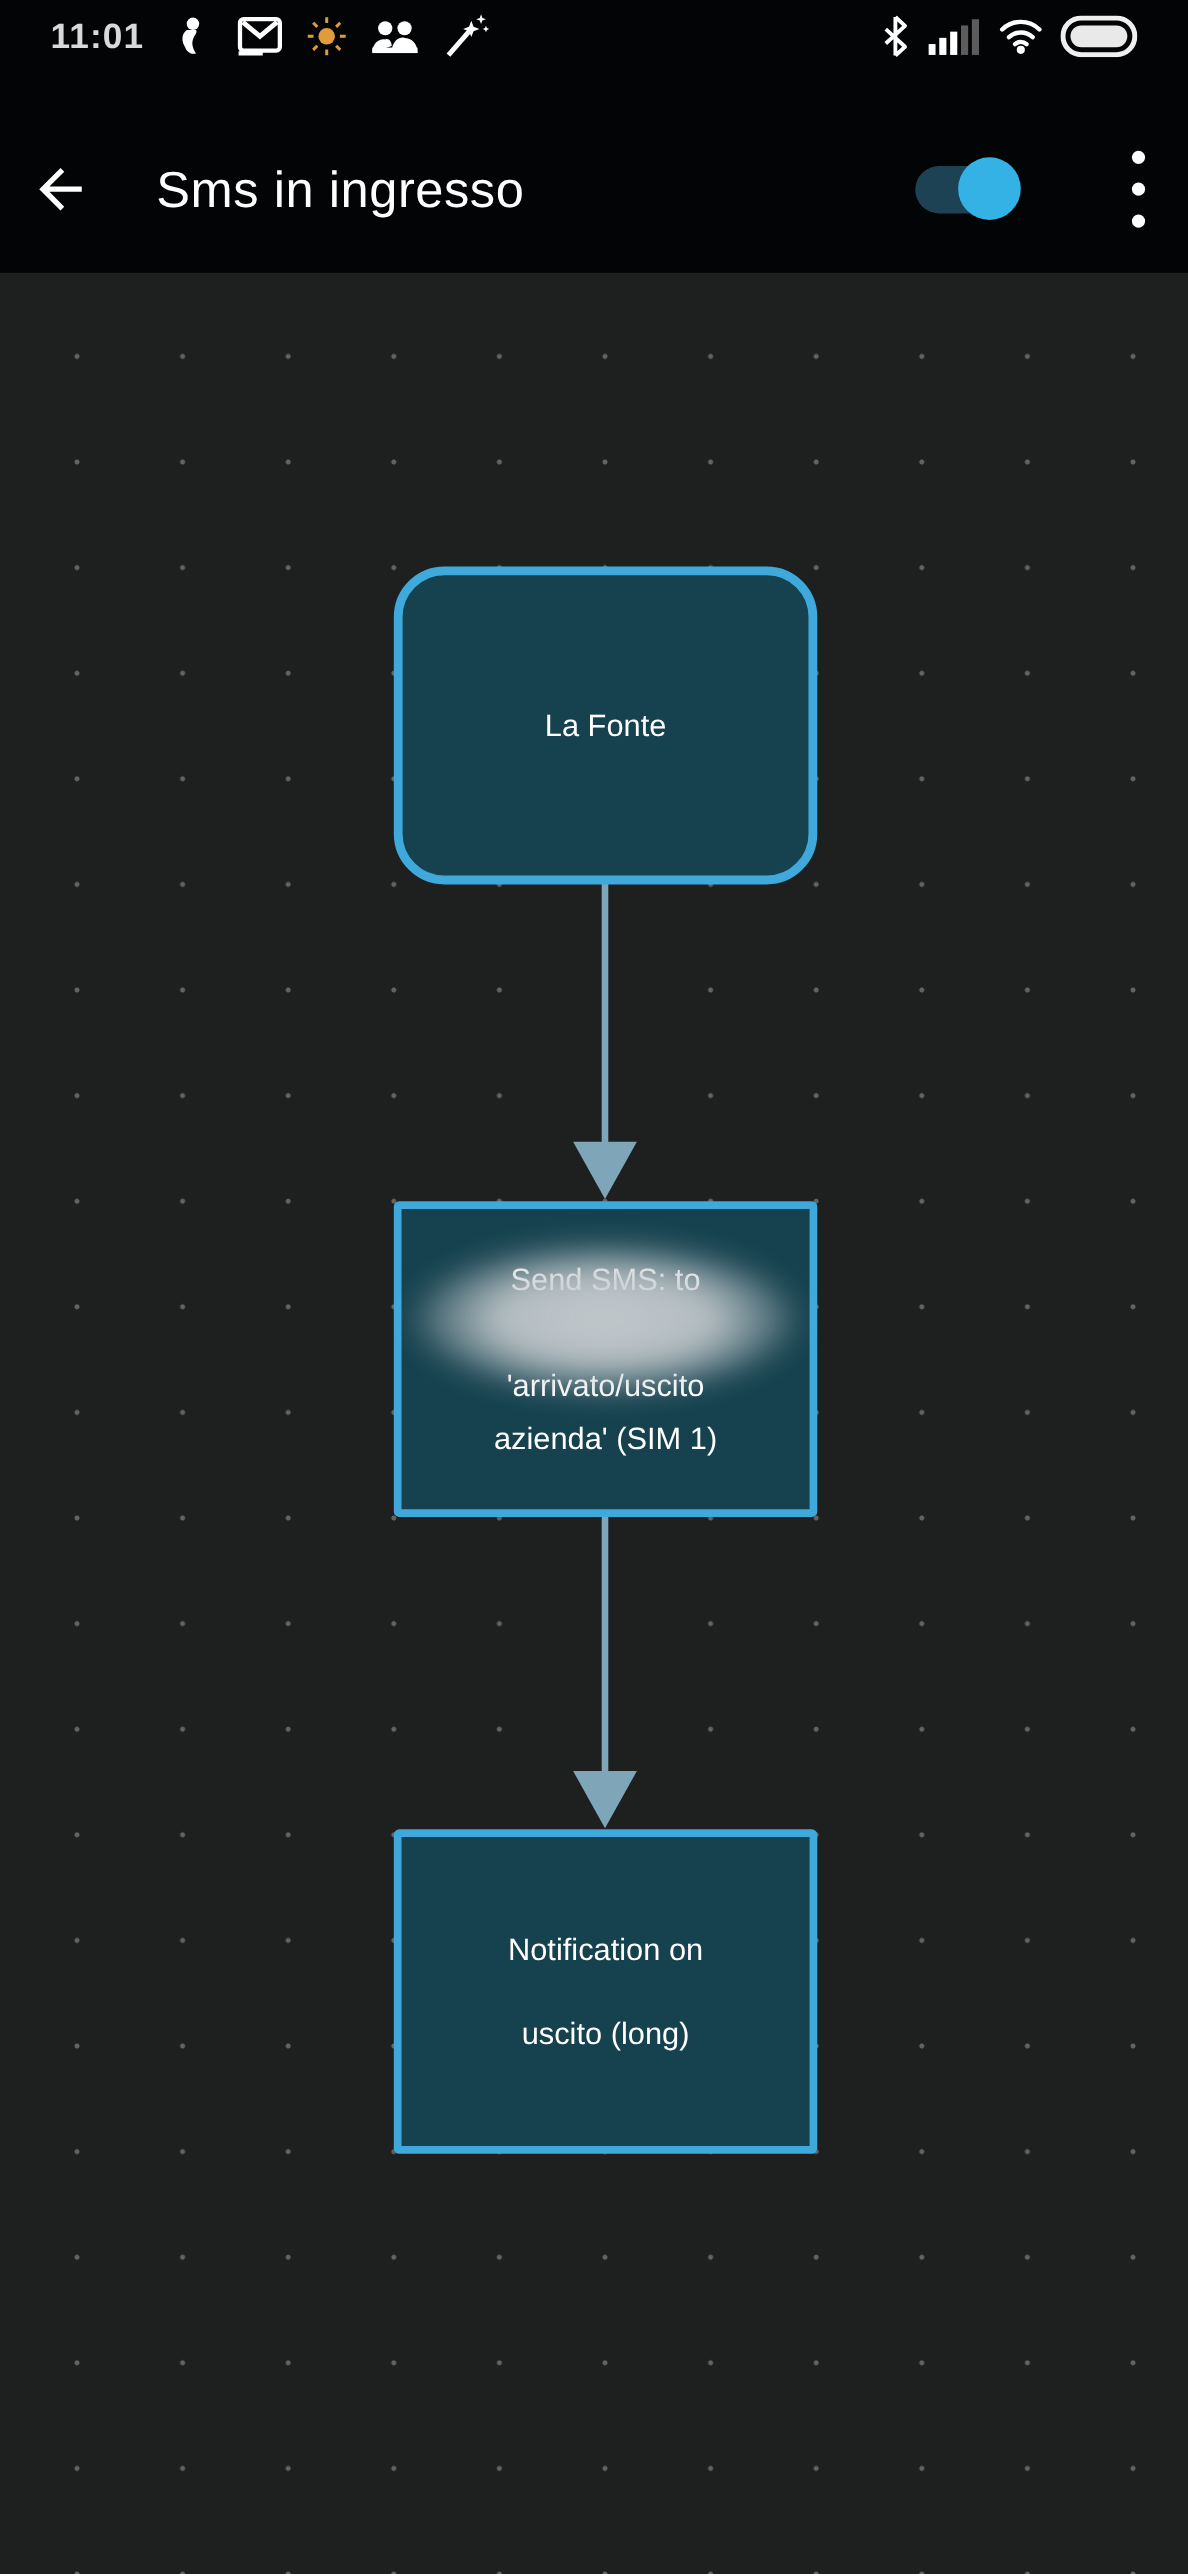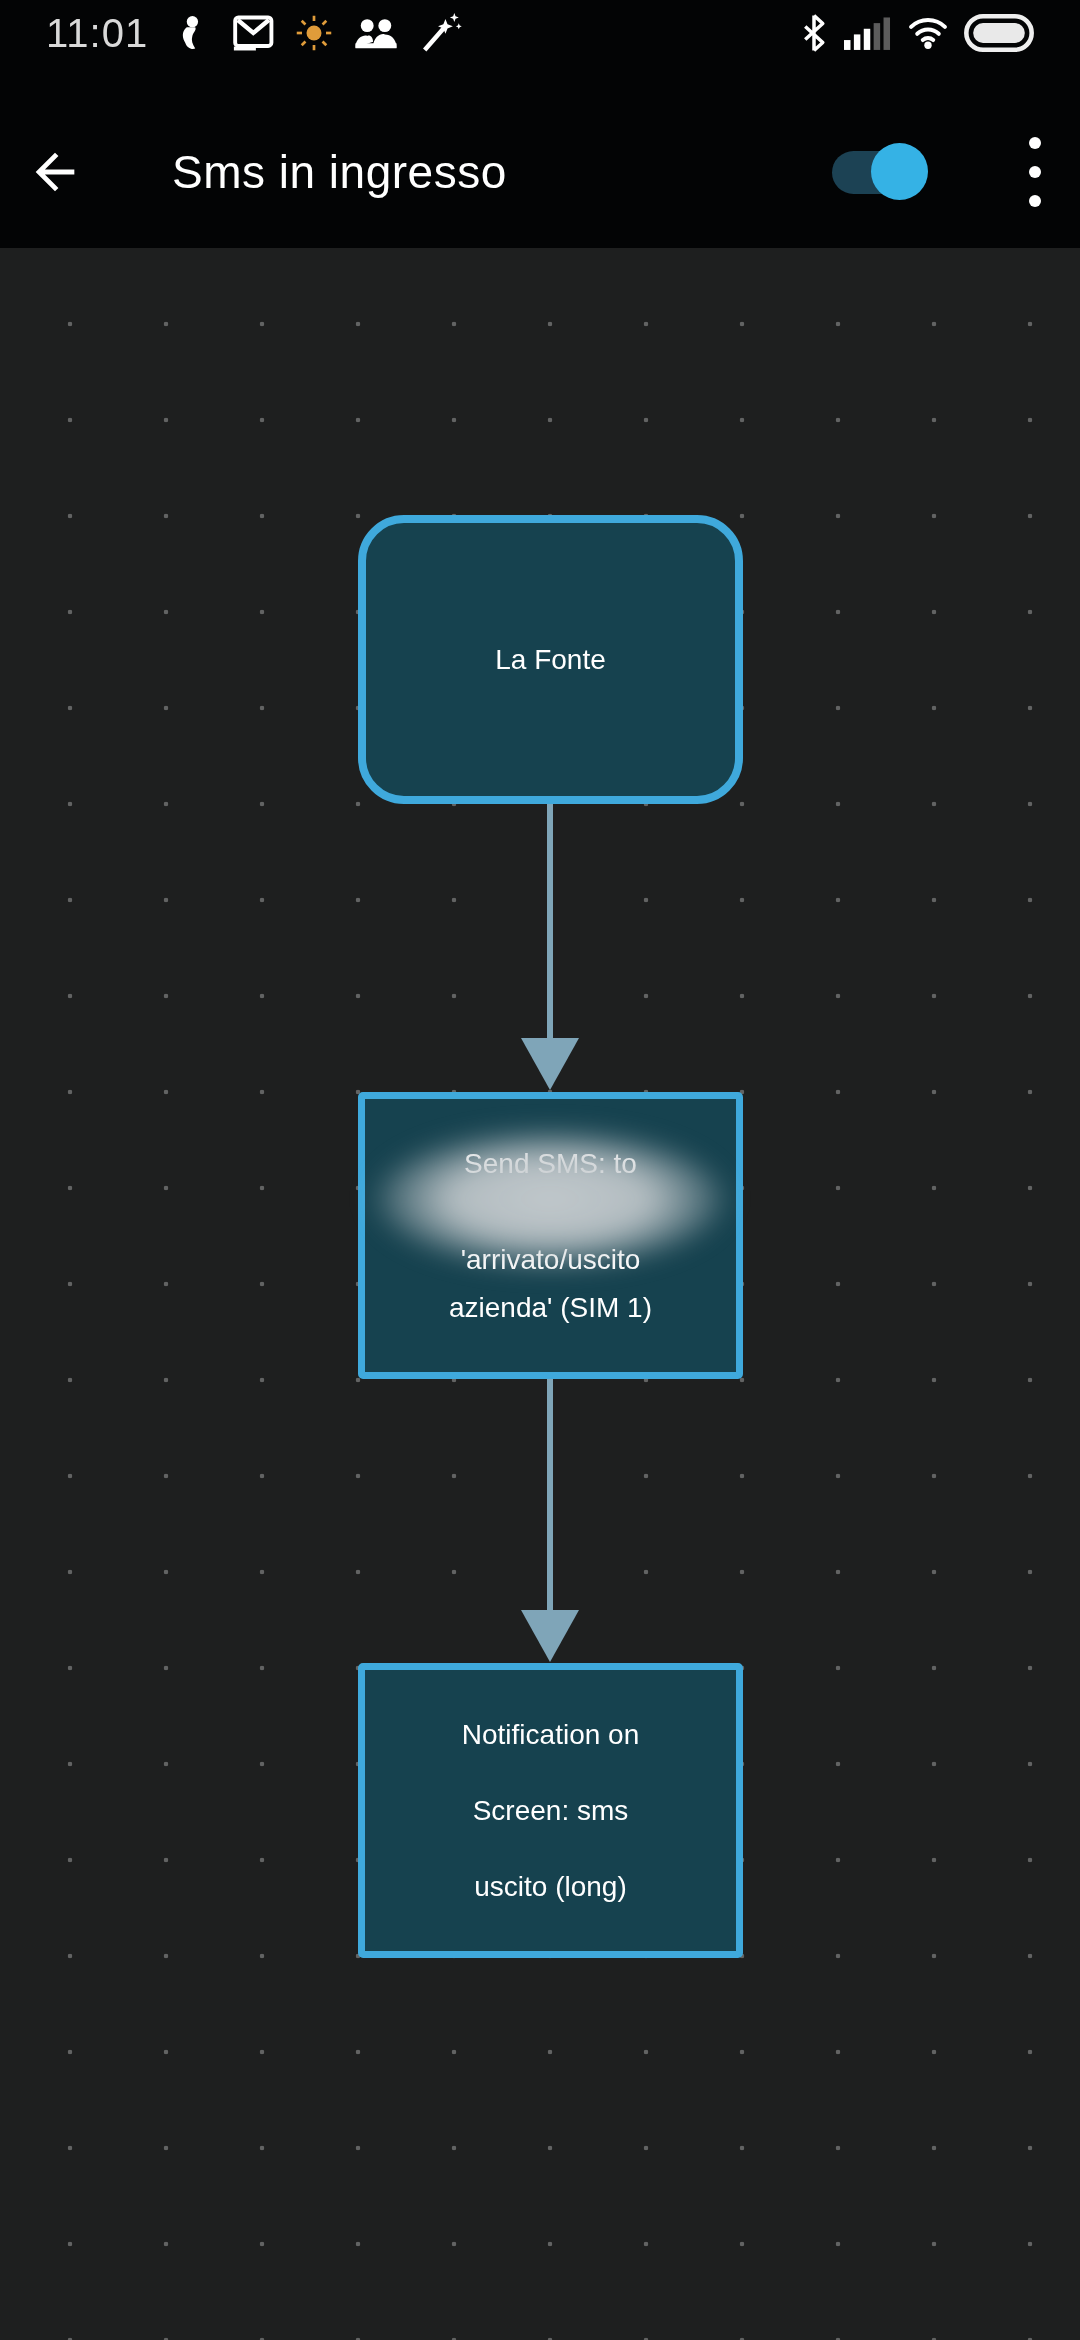--- a/index.html
+++ b/index.html
@@ -12,32 +12,32 @@
 
   
   .top-bars {
     position:absolute; left:0; top:0; width:1080px; height:248px;
     background:rgba(2,3,4,0.94); z-index:5;
   }
   .status-bar {
     position:absolute; left:0; top:0; width:1080px; height:66px;
     display:flex; align-items:center; padding:0 46px; color:#d9d9d9;
   }
-  .status-time { font-size:40px; font-weight:normal; letter-spacing:1px; margin-right:26px; }
+  .status-time { font-size:32px; font-weight:bold; letter-spacing:1px; margin-right:26px; }
   .status-left { display:flex; align-items:center; gap:22px; }
   .status-right { margin-left:auto; display:flex; align-items:center; gap:16px; }
   .sicon { display:flex; align-items:center; }
 
   
   .app-bar {
     position:absolute; left:0; top:96px; width:1080px; height:152px;
     display:flex; align-items:center;
   }
   .back-btn { width:110px; height:100%; display:flex; align-items:center; justify-content:center; cursor:pointer; }
-  .app-title { font-size:46px; color:#ffffff; margin-left:62px; letter-spacing:0.5px; }
+  .app-title { font-size:46px; color:#ffffff; margin-left:32px; letter-spacing:0.5px; }
   .bar-right { margin-left:auto; display:flex; align-items:center; }
   .switch { position:relative; width:96px; height:60px; margin-right:62px; cursor:pointer; }
   .switch .track {
     position:absolute; left:0; top:9px; width:76px; height:43px;
     border-radius:22px; background:#1c4254;
   }
   .switch .thumb {
     position:absolute; right:0; top:1px; width:57px; height:57px;
     border-radius:50%; background:#35b2e5;
   }
@@ -110,21 +110,20 @@
     <div class="node" id="node-sendsms" style="top:844px;">
       <div class="node-line">Send SMS: to</div>
       <div class="node-line"></div>
       <div class="node-line">'arrivato/uscito</div>
       <div class="node-line">azienda' (SIM 1)</div>
     </div>
     <div class="redact-blur" style="top:858px;"></div>
 
     <div class="node" id="node-notification" style="top:1415px;">
       <div class="node-line">Notification on</div>
-      <div class="node-line">Screen: sms</div>
       <div class="node-line">uscito (long)</div>
     </div>
   </div>
 
   <div class="top-bars">
 
     <div class="status-bar">
       <span class="status-time">11:01</span>
 
       <span class="status-left">

